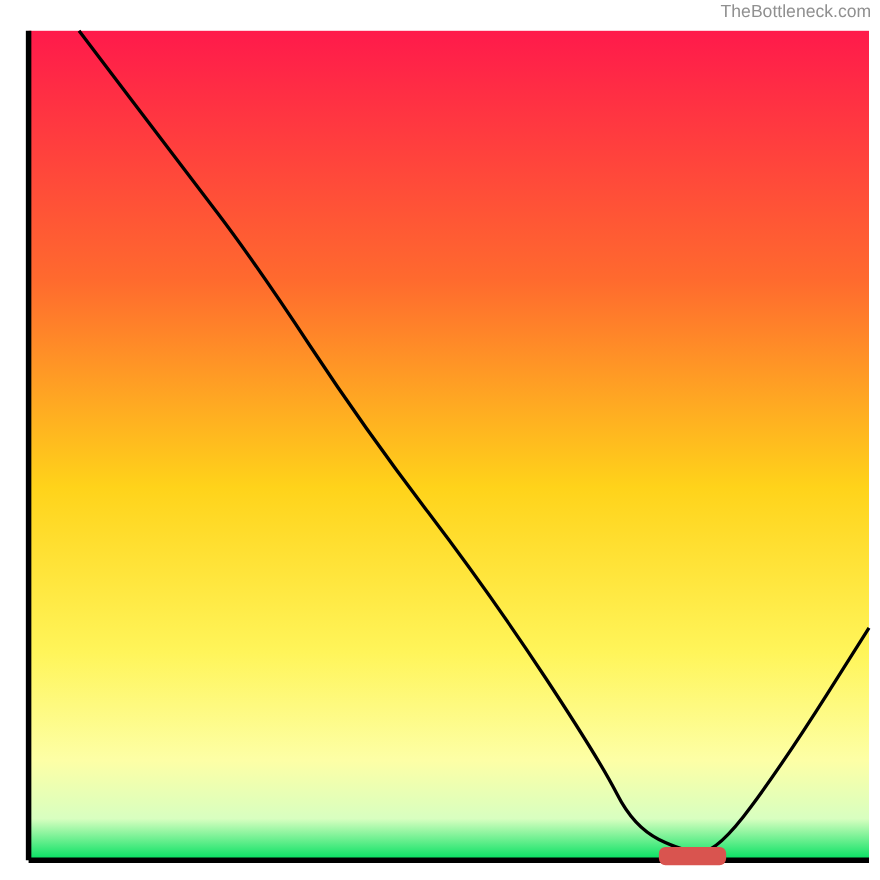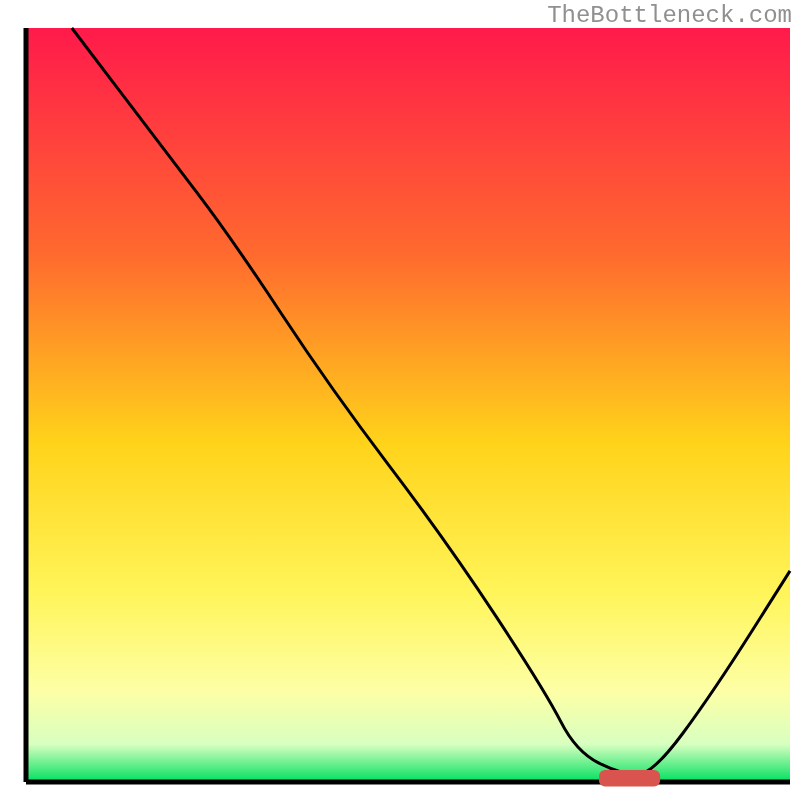--- a/index.html
+++ b/index.html
@@ -12,22 +12,22 @@
   }
   .chart-container {
     position: relative;
     width: 800px;
     height: 800px;
   }
   .watermark {
     position: absolute;
     top: 2px;
     right: 8px;
-    font-family: Liberation Mono, monospace;
-    font-size: 24px;
+    font-family: Liberation Sans, sans-serif;
+    font-size: 16px;
     color: #909090;
     font-weight: 400;
     z-index: 10;
     text-align: right;
   }
   svg.plot {
     position: absolute;
     top: 0;
     left: 0;
   }

